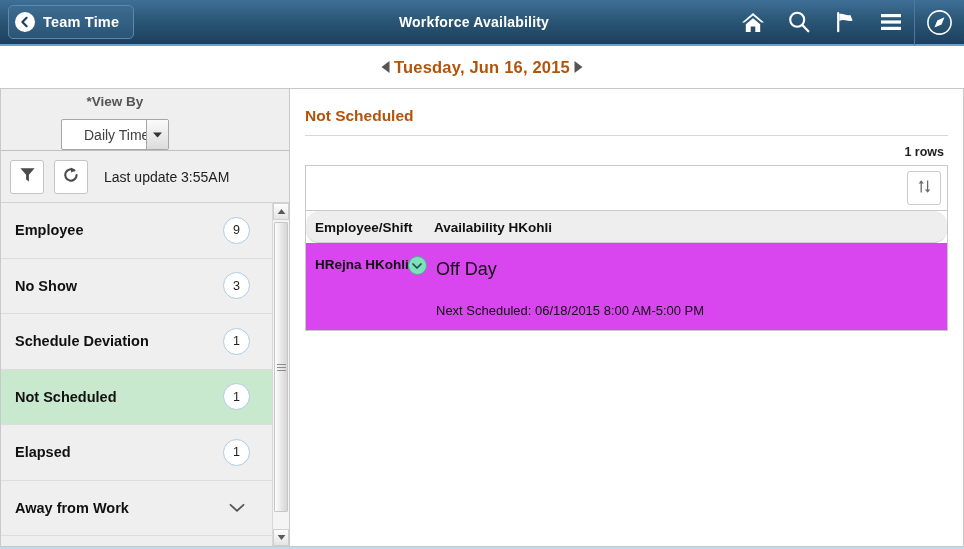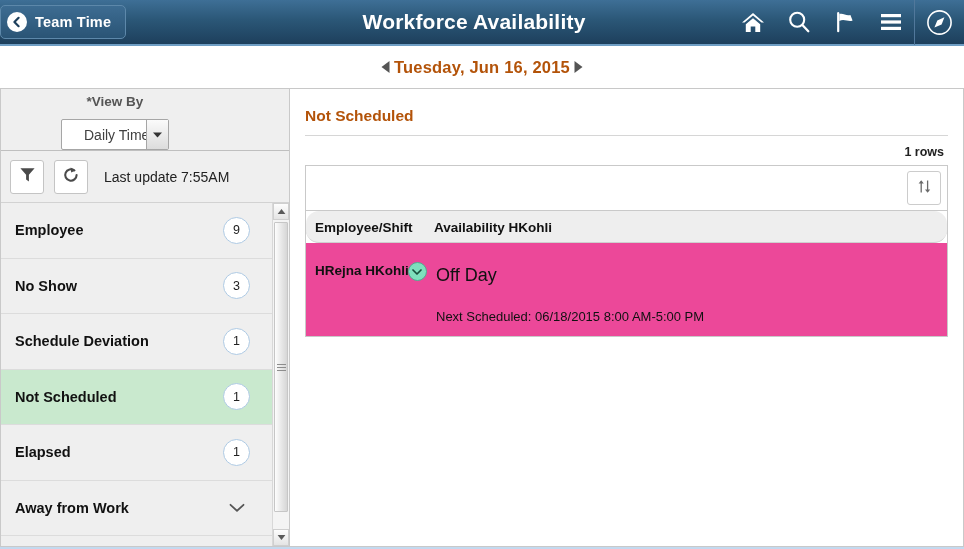--- a/index.html
+++ b/index.html
@@ -19,21 +19,21 @@
   
   .header {
     position: relative;
     height: 46px;
     margin: 0 -8px;
     background: linear-gradient(to bottom, #3e6f96 0%, #2b5777 45%, #1d3f5c 100%);
     border-bottom: 2px solid #6f9ec4;
     display: flex; align-items: center;
   }
   .back-btn {
-    margin-left: 0;
+    margin-left: 8px;
     height: 34px;
     padding: 0 14px 0 6px;
     display: flex; align-items: center; gap: 8px;
     border: 1px solid #5d88aa;
     border-radius: 5px;
     background: linear-gradient(to bottom, #3d6c92 0%, #2a5475 100%);
     cursor: pointer;
   }
   .back-chevron {
     width: 20px; height: 20px; border-radius: 50%;
@@ -43,21 +43,21 @@
   }
   .back-chevron svg { display: block; }
   .back-label {
     color: #ffffff; font-size: 14.5px; font-weight: bold;
     white-space: nowrap; letter-spacing: .2px;
   }
   .header-title {
     position: absolute; left: 0; right: 16px;
     text-align: center;
     color: #ffffff;
-    font-size: 21px; font-weight: bold;
+    font-size: 14px; font-weight: bold;
     pointer-events: none;
     letter-spacing: .2px;
   }
   .header-icons {
     position: absolute; right: 0; top: 0; bottom: 0;
     display: flex; align-items: center; z-index: 2;
   }
   .hicon {
     width: 46px; height: 46px;
     display: flex; align-items: center; justify-content: center;
@@ -260,22 +260,22 @@
     display: flex; align-items: center; border-radius: 13px;
   }
   .col-emp { width: 128px; flex: 0 0 128px; padding-left: 9px; }
   .col-status { flex: 1; }
   .grid-head span {
     font-size: 13.5px; font-weight: bold; color: #111;
   }
   .grid-row {
     min-height: 82px;
     display: flex;
-    padding: 18px 0 12px 0;
-    background: #ec4899;
+    padding: 12px 0 12px 0;
+    background: #d946ef;
   }
   .emp-cell {
     width: 128px; flex: 0 0 128px;
     padding-left: 9px;
     display: flex; align-items: flex-start; gap: 0;
   }
   .emp-name {
     font-size: 13.5px; font-weight: bold; color: #111;
     white-space: nowrap;
     line-height: 20px;
@@ -384,21 +384,21 @@
           </span>
         </div>
         <div class="icon-btn">
           <span>
             <svg width="18" height="18" viewBox="0 0 18 18">
               <path d="M14.6 9 A5.7 5.7 0 1 1 12.3 4.4" fill="none" stroke="#4a4a4a" stroke-width="2.1" stroke-linecap="round"></path>
               <path d="M8.6 1.4 L13.6 4.6 L9.2 6.4 Z" fill="#4a4a4a"></path>
             </svg>
           </span>
         </div>
-        <span class="lastupdate">Last update 7:55AM</span>
+        <span class="lastupdate">Last update 3:55AM</span>
       </div>
 
       <div class="list-area">
         <div class="list-items">
             <div class="list-item">
               <span class="list-item-label">Employee</span>
               <span class="badge">9</span>
             </div>
             <div class="list-item">
               <span class="list-item-label">No Show</span>

